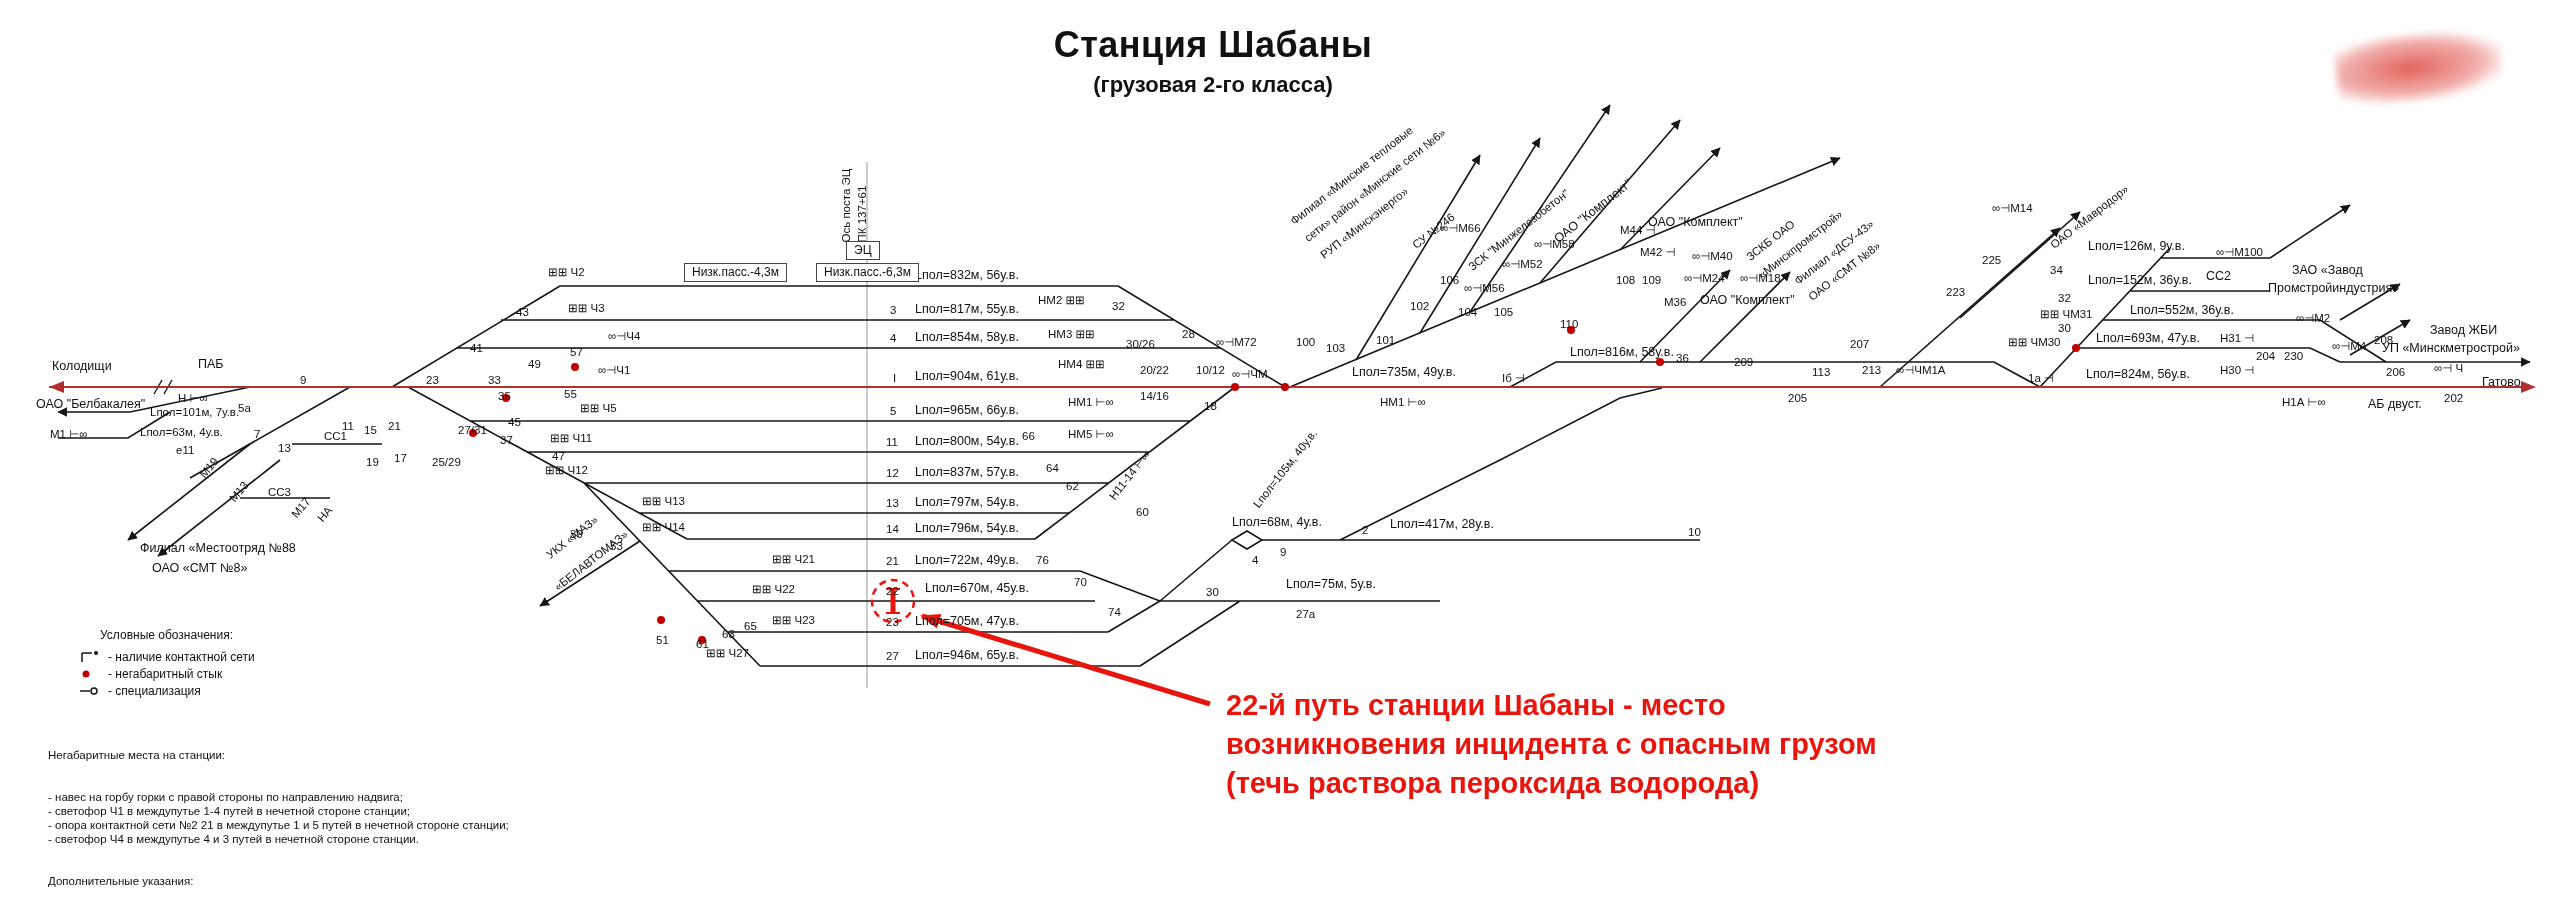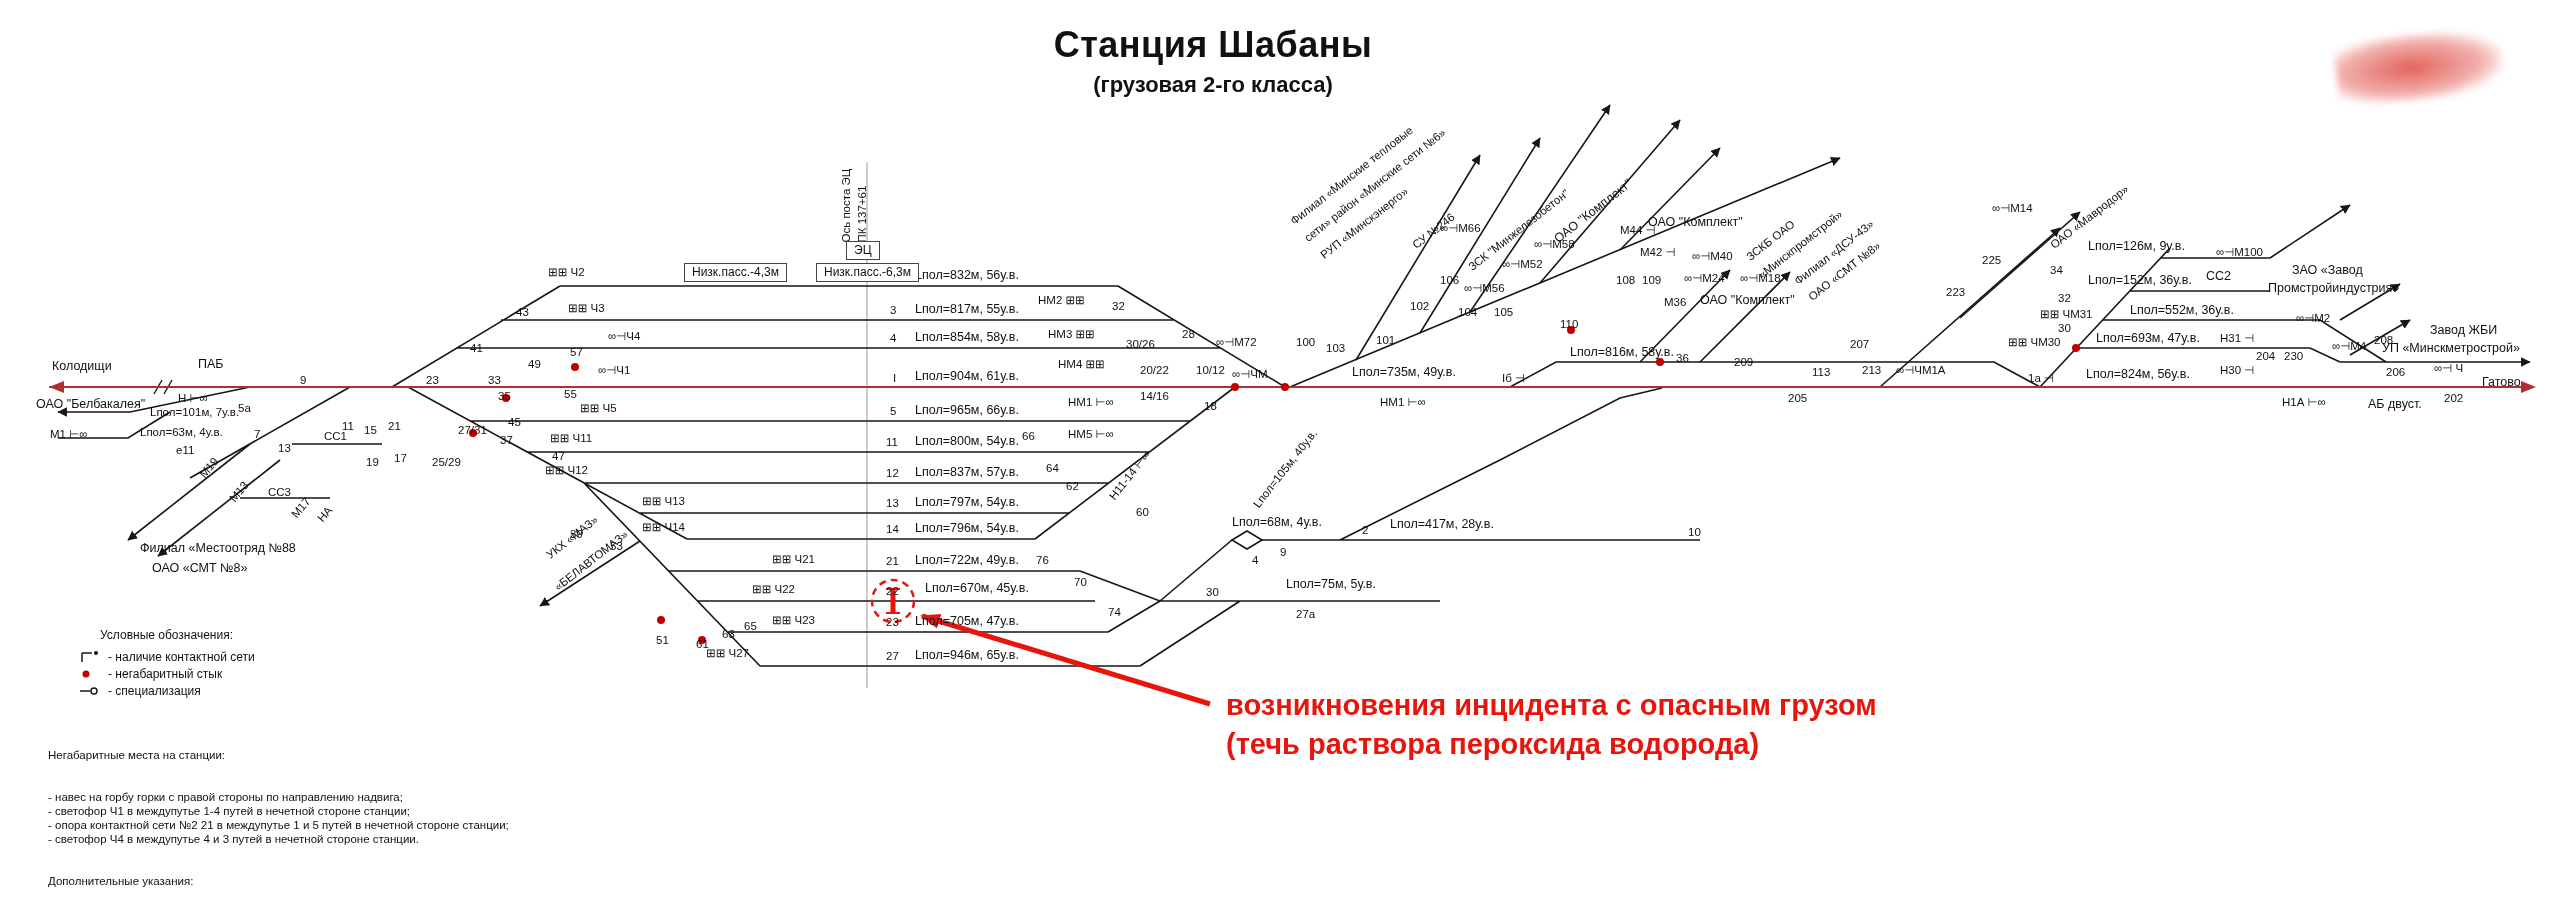--- a/index.html
+++ b/index.html
@@ -346,15 +346,16 @@
 </div>
 
 <div class="notes">
   <div>Негабаритные места на станции:</div>
   <div><div>- навес на горбу горки с правой стороны по направлению надвига;</div><div>- светофор Ч1 в междупутье 1-4 путей в нечетной стороне станции;</div><div>- опора контактной сети №2 21 в междупутье 1 и 5 путей в нечетной стороне станции;</div><div>- светофор Ч4 в междупутье 4 и 3 путей в нечетной стороне станции.</div></div>
   <div>Дополнительные указания:</div>
   <div><div>- пути, выделенные для приема, отправления и пропуска поездов с грузами ВМ:</div></div>
 </div>
 
 <div class="incident-text">
+    <div>22-й путь станции Шабаны - место</div>
     <div>возникновения инцидента с опасным грузом</div>
     <div>(течь раствора пероксида водорода)</div>
   </div>
 
 </body></html>

